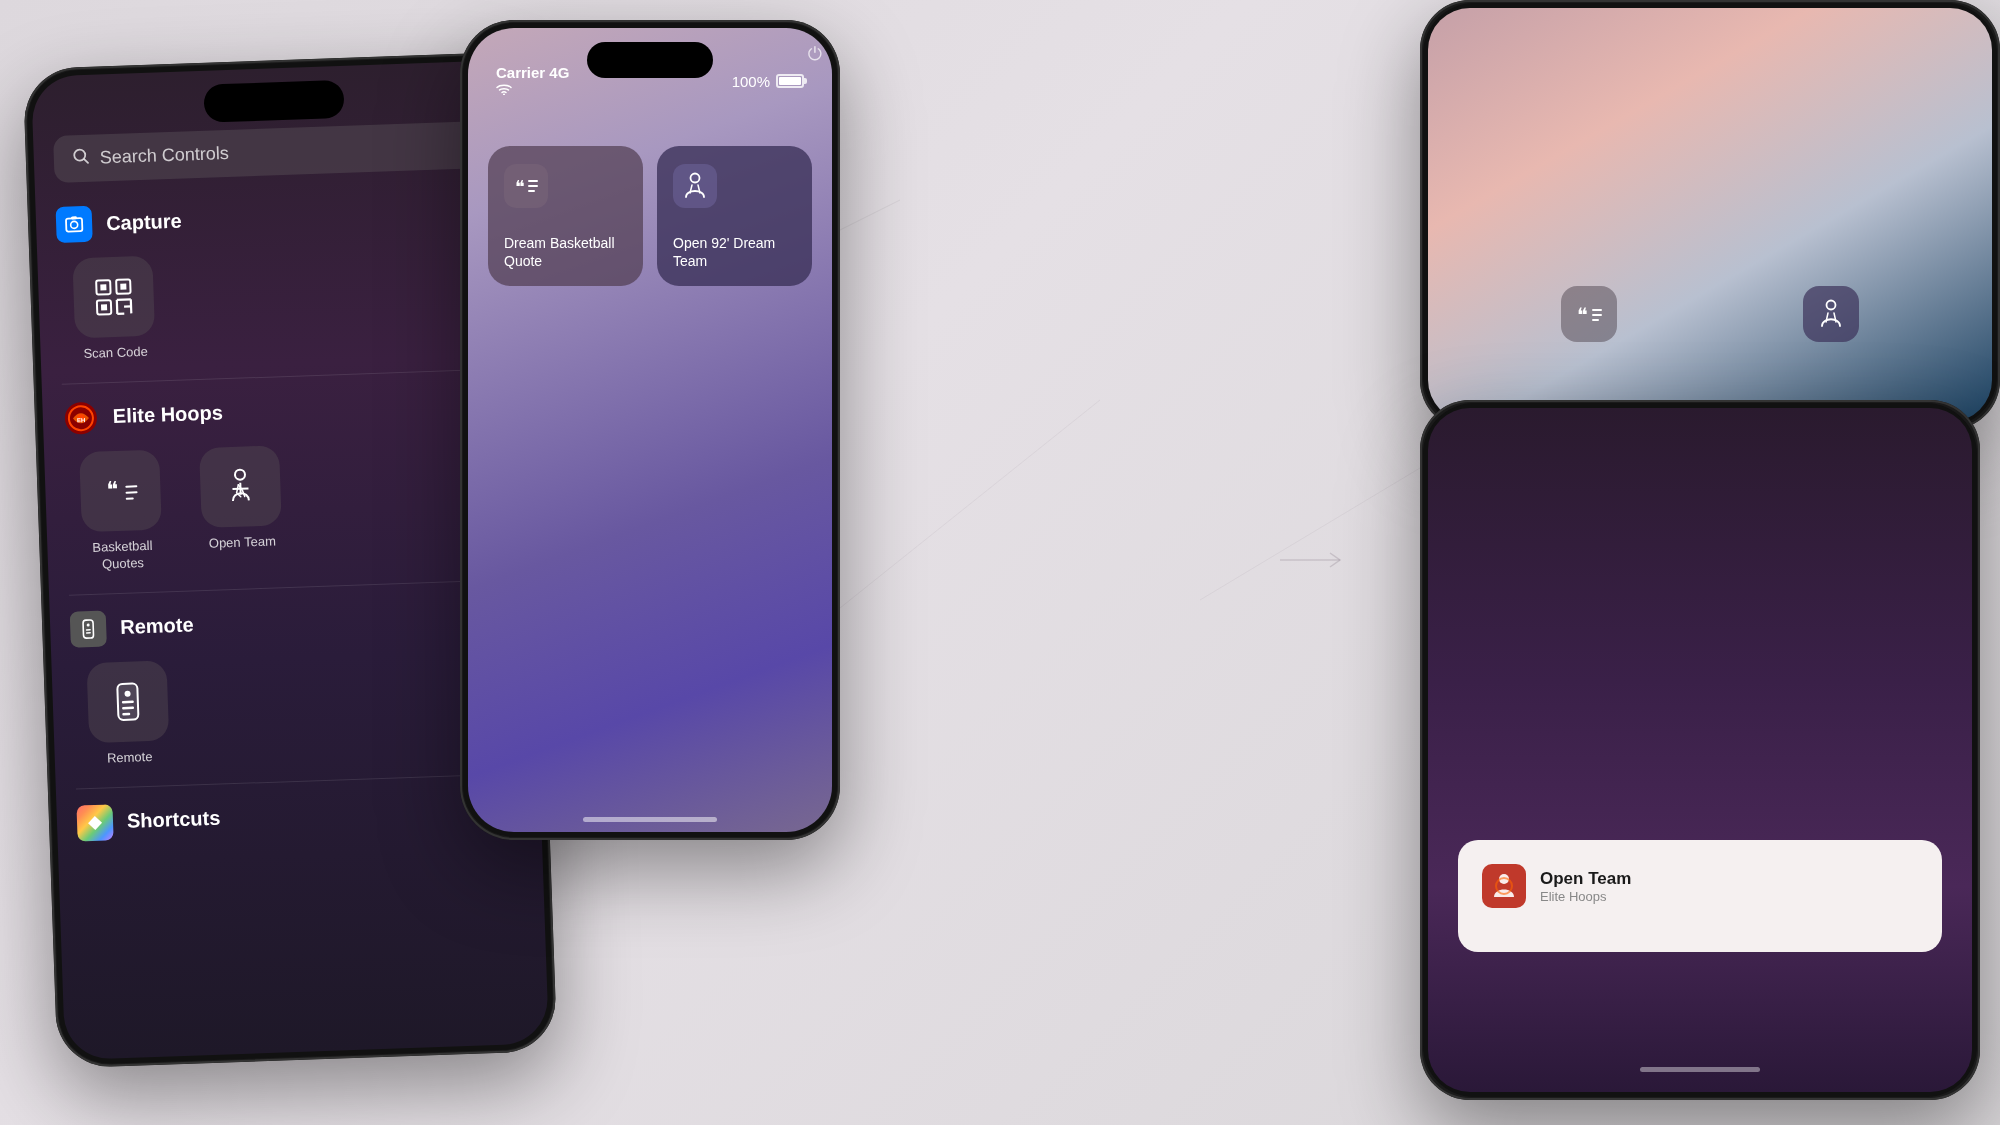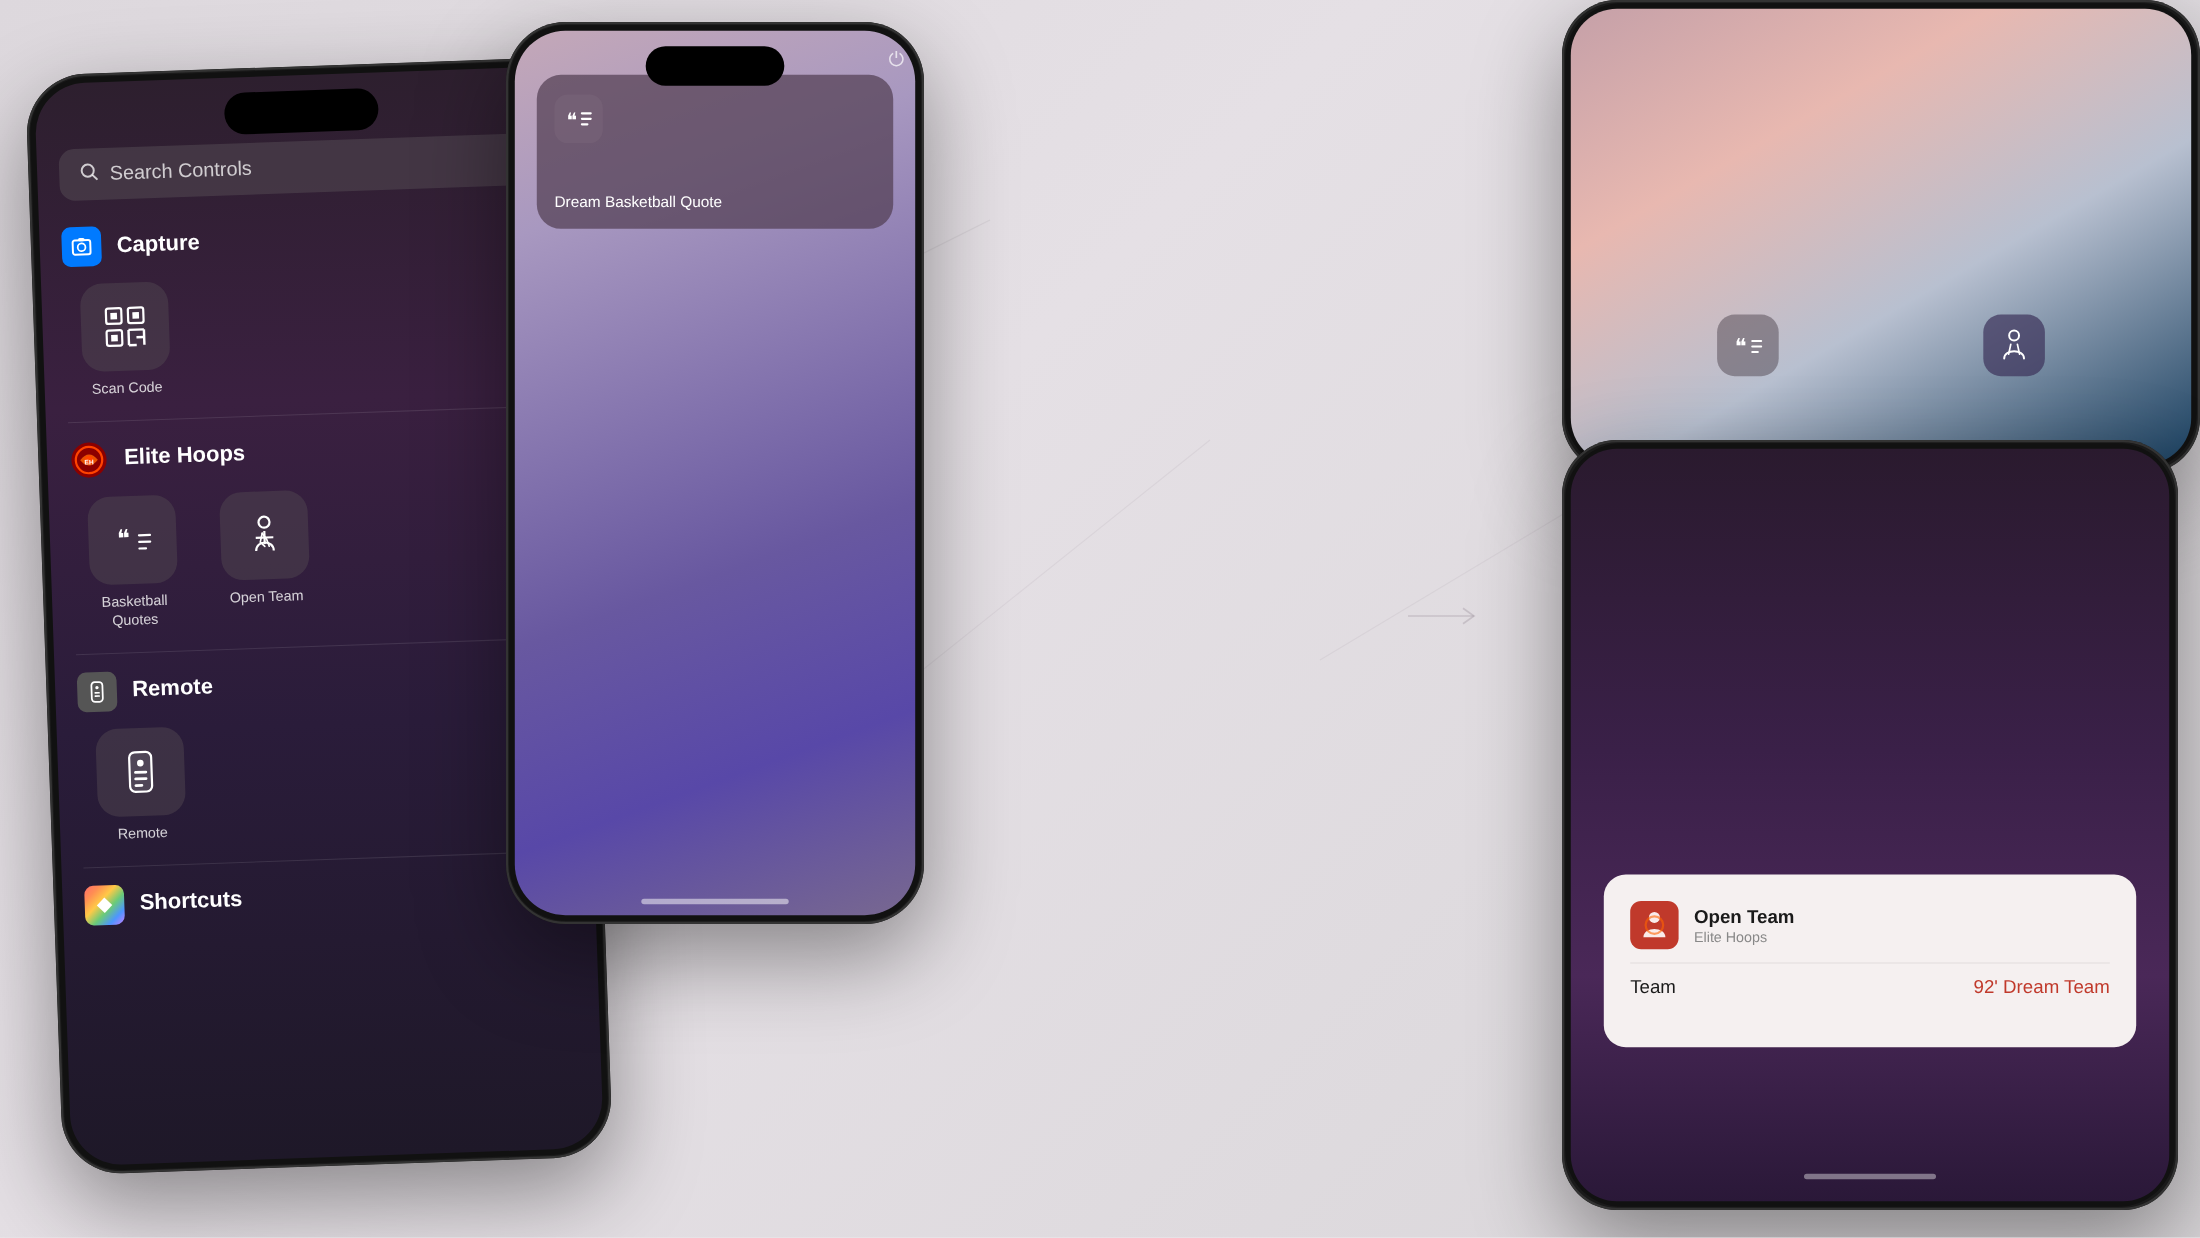--- a/index.html
+++ b/index.html
@@ -623,36 +623,66 @@
   <div class="phone-shell"></div>
   <div class="phone-screen">
     <div class="dynamic-island"></div>
 
     <div class="plus-icon">+</div>
 
     <div class="power-icon">⏻</div>
 
     <div class="lock-screen-content">
 
+      <div class="status-bar" style="margin-top:20px;">
+        <div class="status-left">
+          <span class="carrier-text">Carrier 4G</span>
+          <span class="wifi-icon">
+            <svg width="16" height="12" viewBox="0 0 16 12" fill="none">
+              <path d="M1 4.5 C3.8 1.5 12.2 1.5 15 4.5" stroke="white" stroke-width="1.5" stroke-linecap="round" fill="none"></path>
+              <path d="M3.5 7 C5 5.2 11 5.2 12.5 7" stroke="white" stroke-width="1.5" stroke-linecap="round" fill="none"></path>
+              <path d="M6 9.5 C7 8.5 9 8.5 10 9.5" stroke="white" stroke-width="1.5" stroke-linecap="round" fill="none"></path>
+              <circle cx="8" cy="11.5" r="1" fill="white"></circle>
+            </svg>
+          </span>
+        </div>
+        <div class="status-right">
+          <span class="battery-text">100%</span>
+          <div class="battery-icon">
+            <div class="battery-fill"></div>
+          </div>
+        </div>
+      </div>
 
       <div class="shortcuts-area">
         <div class="shortcut-row">
 
           <div class="shortcut-card quote-card">
             <div class="shortcut-icon quote-icon">
               <svg width="26" height="22" viewBox="0 0 26 22" fill="none">
                 <text x="2" y="18" fill="white" font-size="18" font-family="Georgia,serif">❝</text>
                 <line x1="16" y1="6" x2="24" y2="6" stroke="white" stroke-width="2" stroke-linecap="round"></line>
                 <line x1="16" y1="11" x2="24" y2="11" stroke="white" stroke-width="2" stroke-linecap="round"></line>
                 <line x1="16" y1="16" x2="21" y2="16" stroke="white" stroke-width="2" stroke-linecap="round"></line>
               </svg>
             </div>
             <span class="shortcut-title">Dream Basketball Quote</span>
           </div>
 
+          <div class="shortcut-card team-card">
+            <div class="shortcut-icon team-icon">
+              <svg width="30" height="30" viewBox="0 0 30 30" fill="none">
+                <circle cx="15" cy="7" r="4.5" stroke="white" stroke-width="1.8" fill="none"></circle>
+                <path d="M6 26 C6 18 24 18 24 26" stroke="white" stroke-width="1.8" fill="none" stroke-linecap="round"></path>
+                <line x1="12" y1="14" x2="10" y2="22" stroke="white" stroke-width="1.5" stroke-linecap="round"></line>
+                <line x1="18" y1="14" x2="20" y2="22" stroke="white" stroke-width="1.5" stroke-linecap="round"></line>
+              </svg>
+            </div>
+            <span class="shortcut-title">Open 92' Dream Team</span>
+          </div>
         </div>
       </div>
 
       <div class="home-indicator"></div>
     </div>
   </div>
 </div>
 
 <div class="phone-right-top">
   <div class="phone-shell" style="border-radius:50px;"></div>
@@ -695,21 +725,17 @@
             <circle cx="15" cy="15" r="8" stroke="rgba(255,100,0,0.6)" stroke-width="2" fill="none"></circle>
           </svg>
         </div>
         <div class="popup-title-area">
           <div class="popup-title">Open Team</div>
           <div class="popup-subtitle">Elite Hoops</div>
         </div>
       </div>
 
 
-      <div class="popup-field">
-        <span class="popup-field-label">Team</span>
-        <span class="popup-field-value">92' Dream Team</span>
-      </div>
     </div>
 
     <div style="position:absolute;bottom:20px;left:50%;transform:translateX(-50%);width:120px;height:5px;background:rgba(255,255,255,0.4);border-radius:3px;"></div>
   </div>
 </div>
 
 </body></html>

